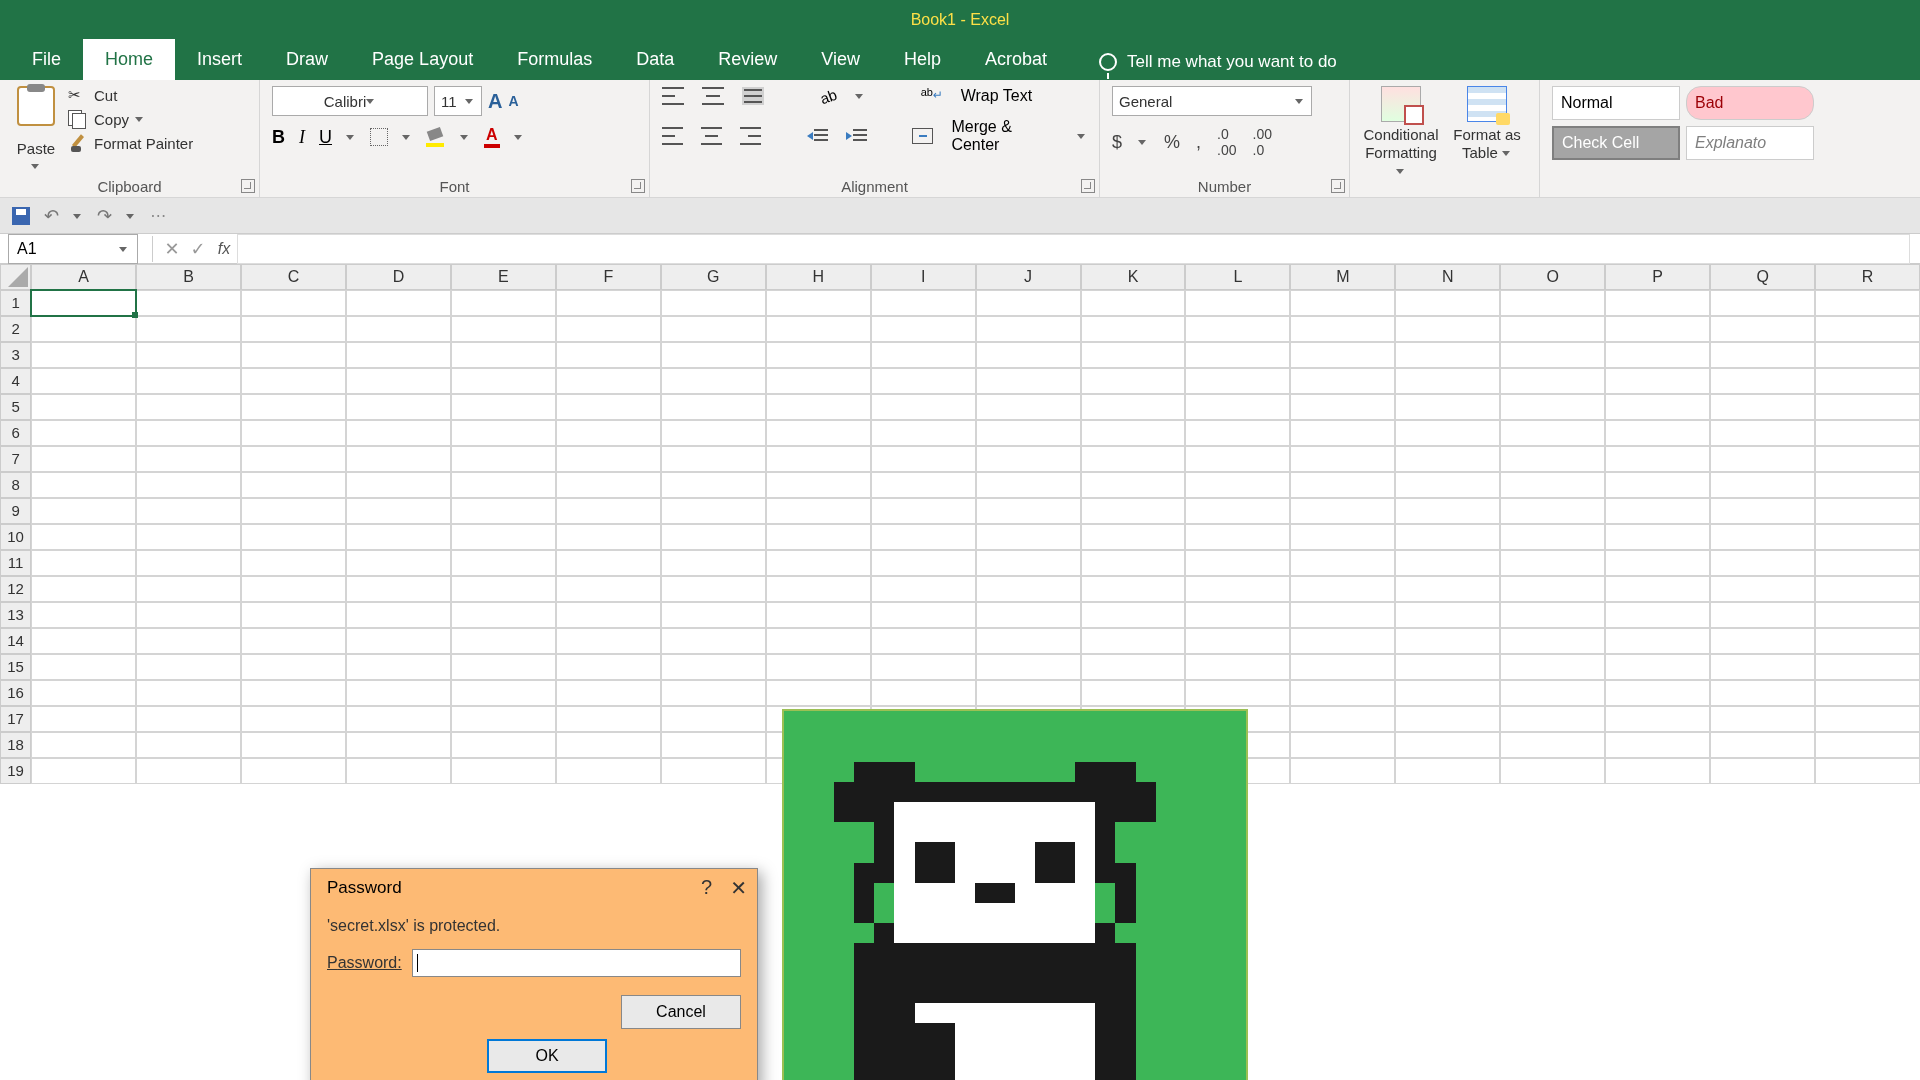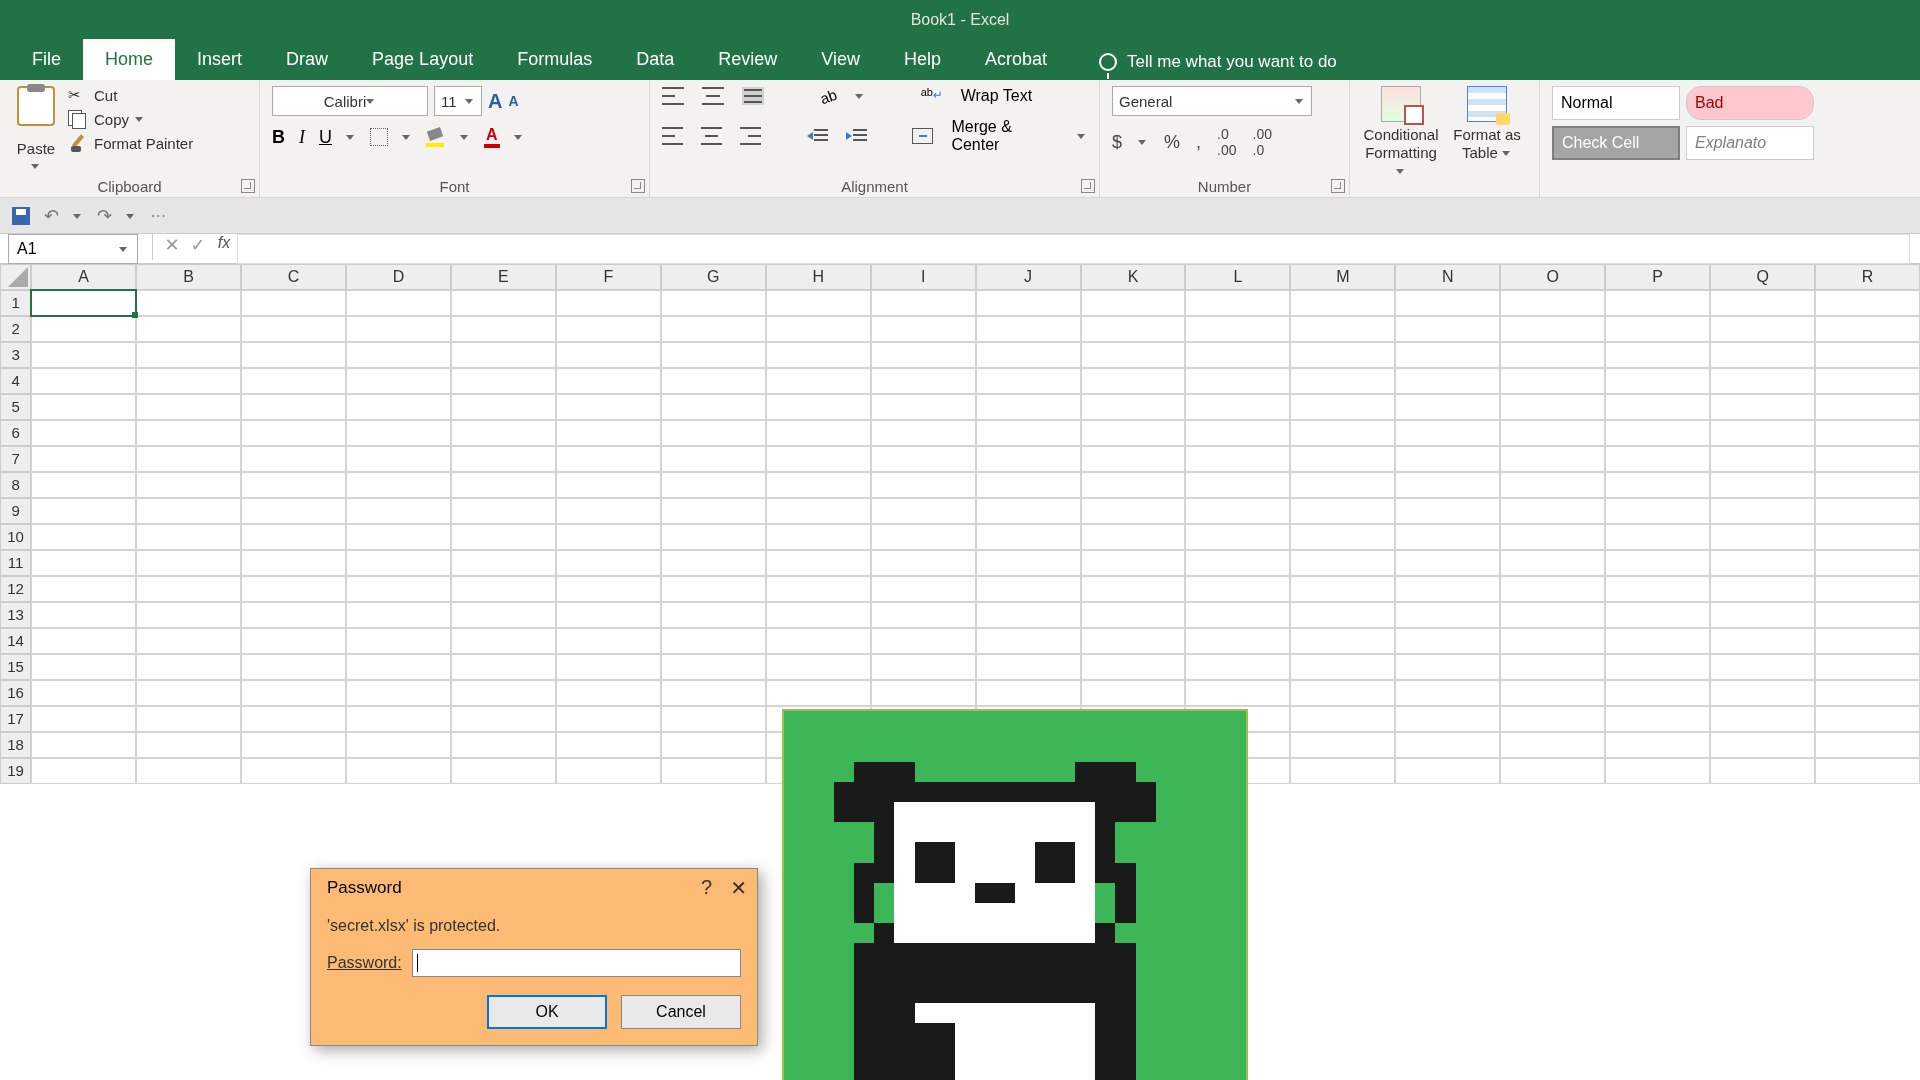--- a/index.html
+++ b/index.html
@@ -1,19 +1,19 @@
 <!DOCTYPE html>
 <html><head>
 <meta charset="utf-8">
 <style>
   * { box-sizing: border-box; margin: 0; padding: 0; font-family: "Segoe UI", Arial, sans-serif; }
   body { width: 1920px; height: 1080px; background: #fff; overflow: hidden; position: relative; }
 
   
-  .titlebar { height: 40px; background: #217346; color: #e5e5e5; display: flex; align-items: center; justify-content: center; font-size: 16px; }
+  .titlebar { height: 40px; background: #217346; color: #fde047; display: flex; align-items: center; justify-content: center; font-size: 16px; }
 
   
   .tabstrip { height: 40px; background: #217346; display: flex; align-items: flex-end; padding-left: 10px; }
   .tab { padding: 10px 22px; color: #fff; font-size: 18px; cursor: pointer; }
   .tab.active { background: #fff; color: #217346; }
   .tellme { display: flex; align-items: center; color: #fff; font-size: 17px; margin-left: 30px; gap: 10px; padding-bottom: 8px;}
   .bulb { width: 18px; height: 18px; border: 2px solid #fff; border-radius: 50%; position: relative; }
   .bulb::after{content:"";position:absolute;width:2px;height:6px;background:#fff;left:6px;top:18px;}
 
   
@@ -99,21 +99,21 @@
   .sc-check{background:#a5a5a5;color:#fff;border:2px solid #7f7f7f;}
   .sc-expl{background:#fff;color:#7f7f7f;font-style:italic;}
 
   
   .qat{height:36px;background:#e6e6e6;border-bottom:1px solid #ccc;display:flex;align-items:center;gap:14px;padding-left:12px;}
   .qat .ico-save{width:18px;height:18px;background:#3a66b0;position:relative;}
   .qat .ico-save::after{content:"";position:absolute;width:10px;height:6px;background:#fff;left:4px;top:2px;}
   .qat .undo,.qat .redo{font-size:18px;color:#777;}
 
   
-  .fbar{height:30px;border-bottom:1px solid #ccc;display:flex;align-items:flex-start;}
+  .fbar{height:30px;border-bottom:1px solid #ccc;display:flex;align-items:center;}
   .namebox{width:130px;height:30px;border:1px solid #aaa;margin:0 8px;display:flex;align-items:center;justify-content:space-between;padding:0 8px;font-size:16px;}
   .fb-sep{width:1px;height:26px;background:#ccc;margin:0 6px;}
   .fb-btn{width:26px;text-align:center;color:#999;font-size:18px;}
   .fx{font-style:italic;font-size:16px;color:#555;}
   .formula-input{flex:1;height:30px;border:1px solid #ddd;margin-right:10px;}
 
   
   .grid-wrap{position:relative;}
   .colhdr{display:flex;height:26px;}
   .corner{width:32px;border:1px solid #ccc;background:#eee;position:relative;}
@@ -134,21 +134,21 @@
   .dlg-title{height:38px;display:flex;align-items:center;justify-content:space-between;padding:0 10px 0 16px;font-size:17px;}
   .dlg-title .ctrls{display:flex;gap:18px;font-size:20px;color:#333;}
   .dlg-body{padding:10px 16px 16px;font-size:16px;color:#333;}
   .dlg-row{display:flex;align-items:center;gap:10px;margin-top:14px;}
   .dlg-row label{text-decoration:underline;text-decoration-color:#333;}
   .dlg-row label span{text-decoration:underline;}
   .dlg-input{flex:1;height:28px;border:1px solid #888;background:#fff;padding:0 4px;position:relative;}
   .cursor{position:absolute;width:1px;height:18px;background:#000;left:4px;top:4px;}
   .dlg-btns{display:flex;justify-content:flex-end;gap:14px;margin-top:18px;}
   .dlg-btn{width:120px;height:34px;border:1px solid #888;background:#e9e9e9;font-size:16px;}
-  .dlg-btn.primary{border:2px solid #0078d7;}
+  .dlg-btn.primary{border:2px solid #0078d7;margin-top:44px;}
 </style>
 </head>
 <body>
 
 <div class="titlebar">
   <span>Book1 - Excel</span>
 </div>
 
 <div class="tabstrip">
   <div class="tab">File</div>

